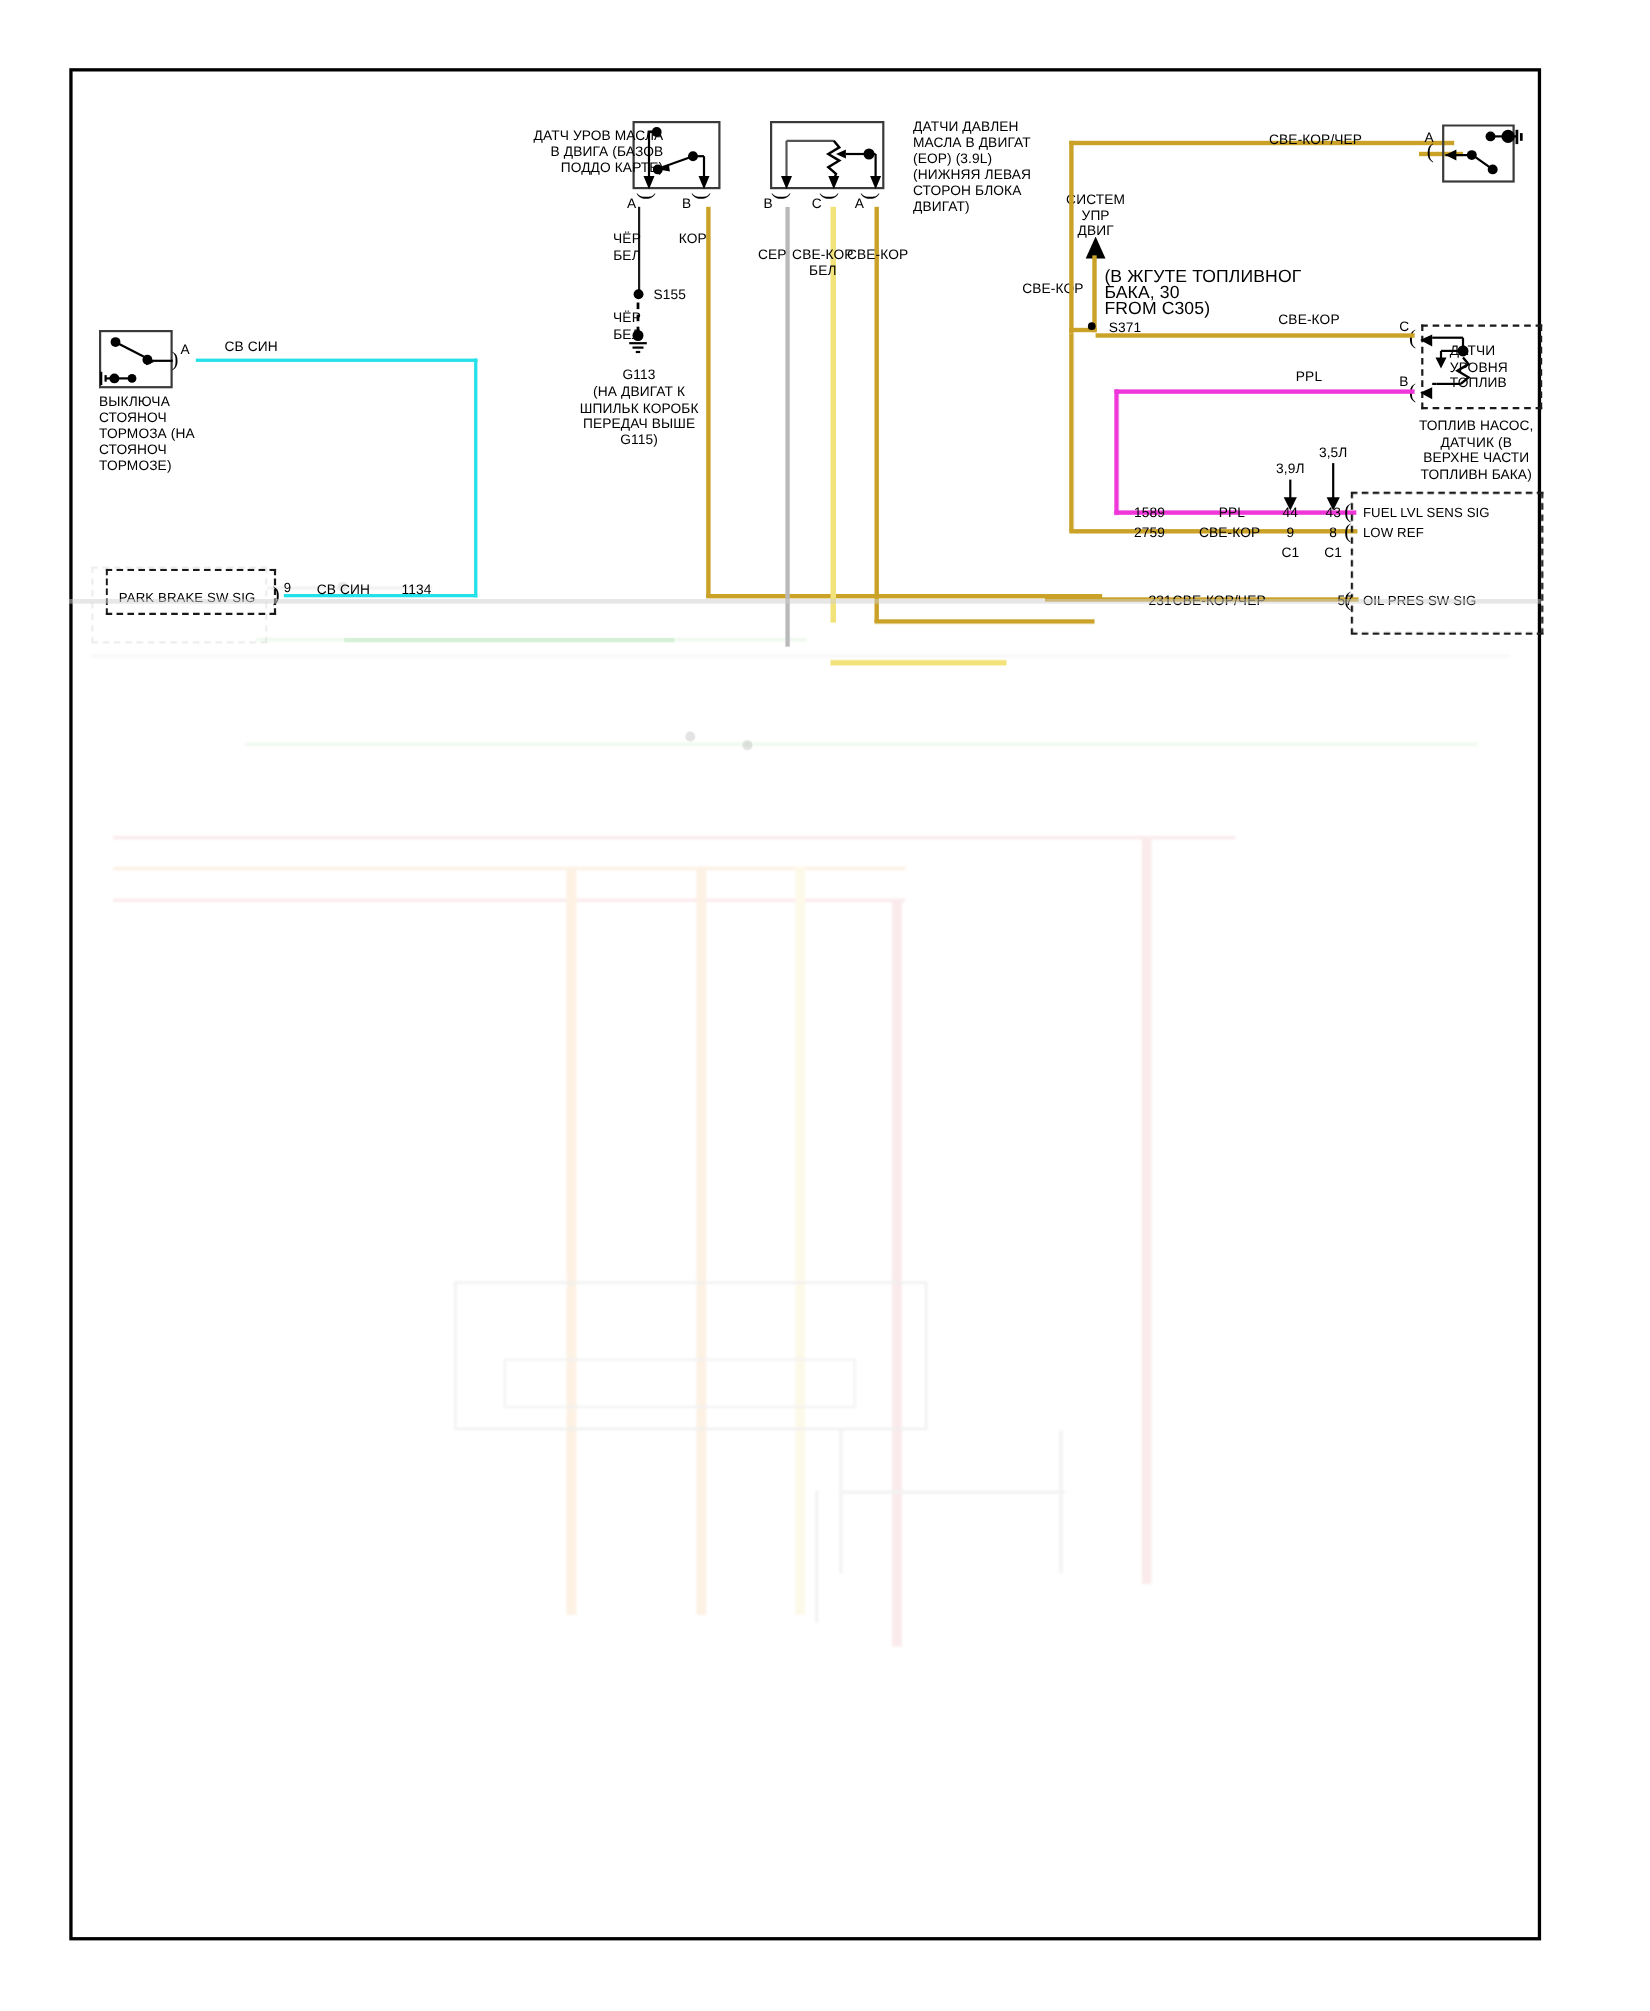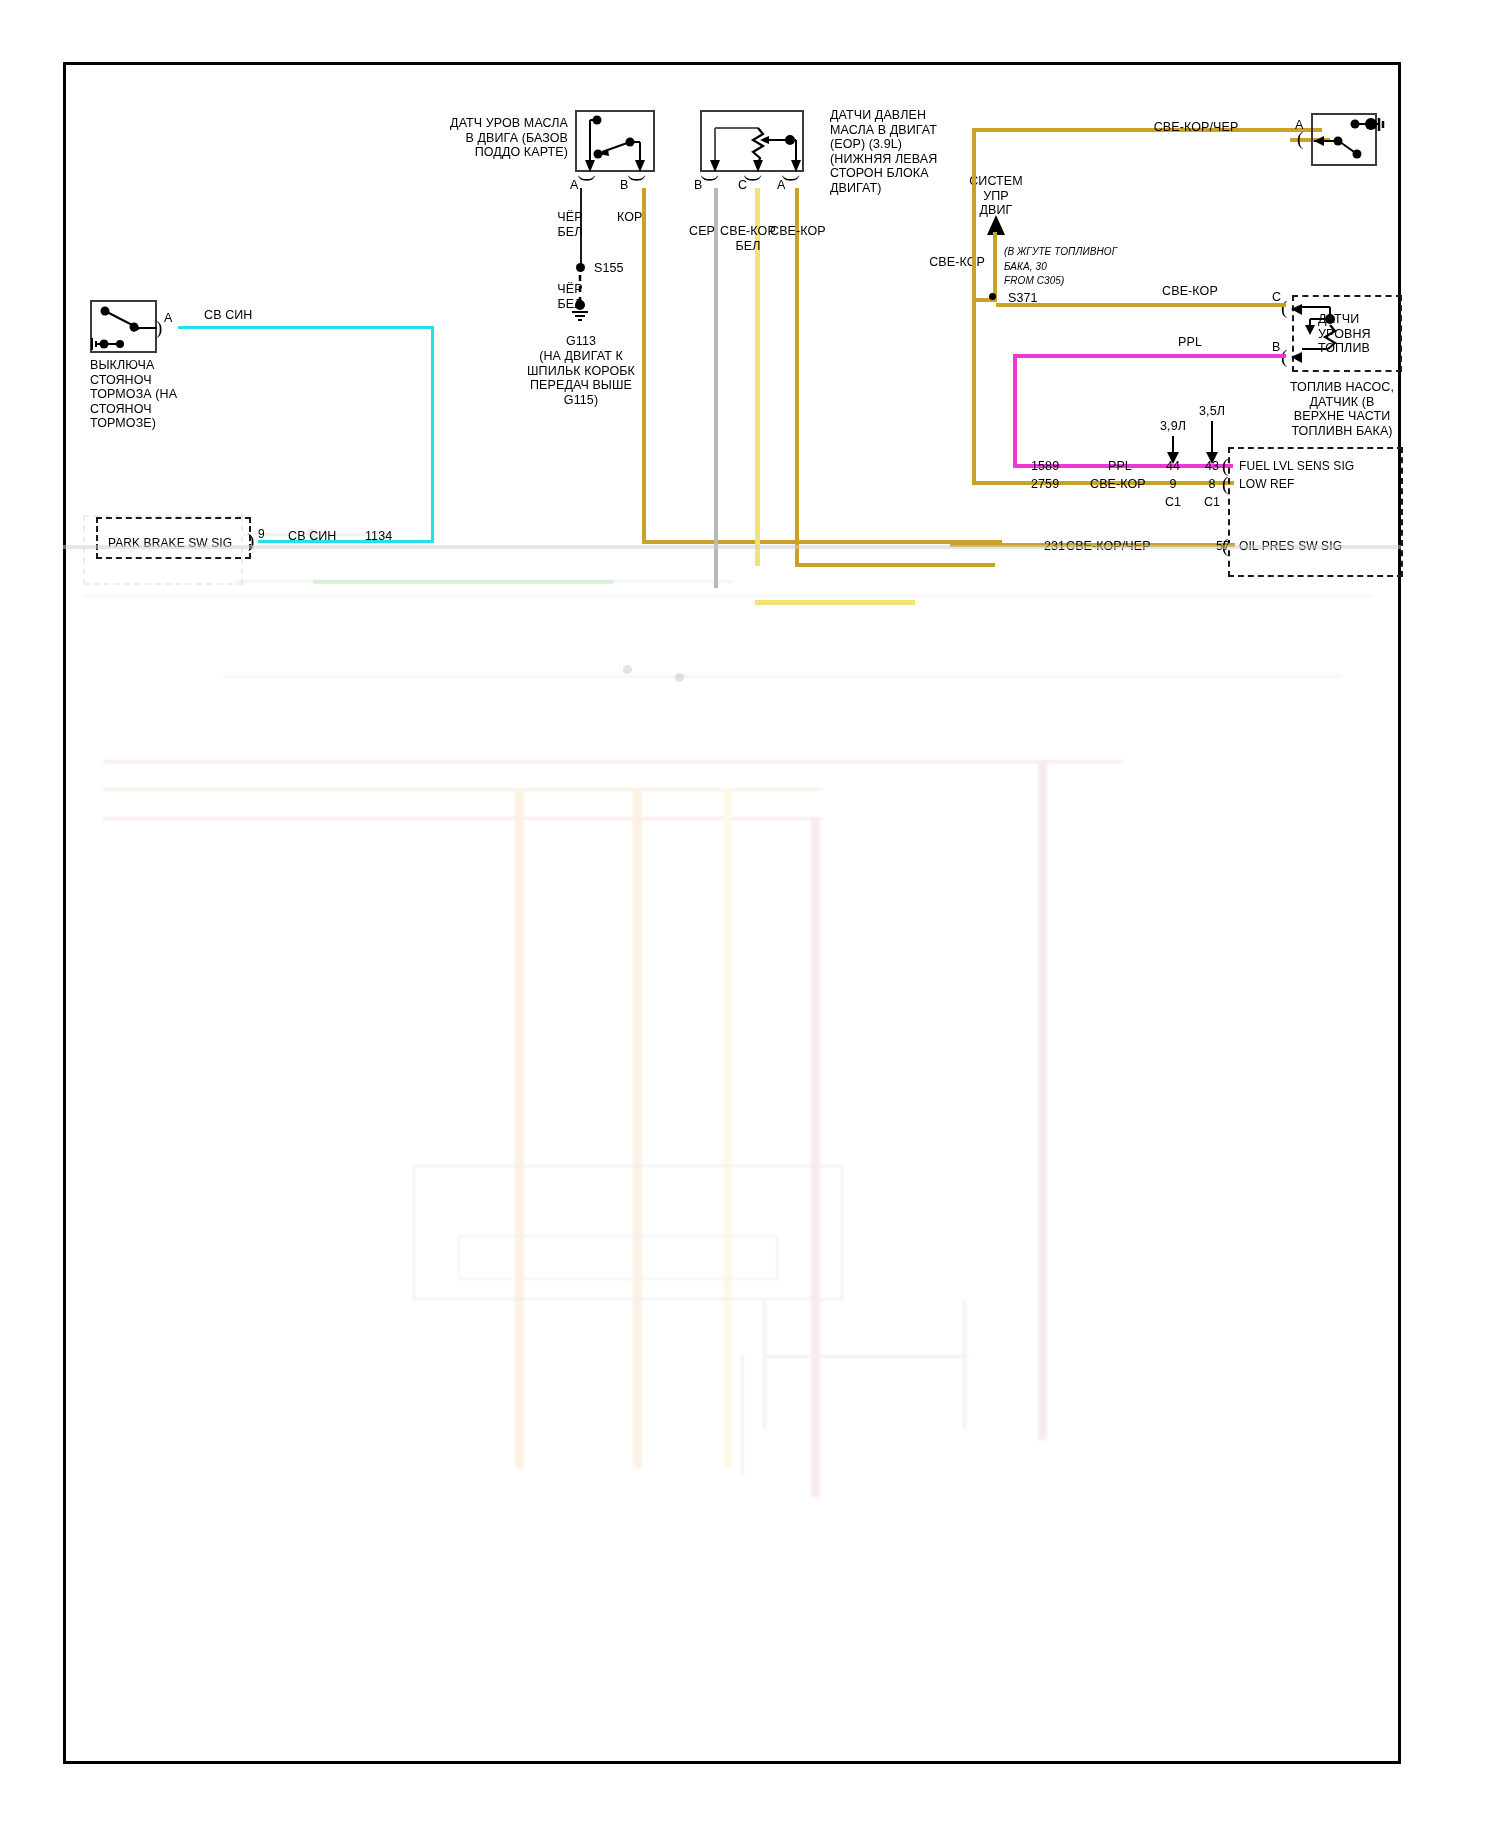--- a/index.html
+++ b/index.html
@@ -122,21 +122,21 @@
     <line x1="15" y1="10" x2="22" y2="10" stroke="#000" stroke-width="2"></line>
     <circle cx="23" cy="44" r="4.5" fill="#000"></circle>
     <circle cx="55" cy="32" r="4.5" fill="#000"></circle>
     <line x1="27" y1="42" x2="55" y2="32" stroke="#000" stroke-width="2"></line>
     <polygon points="24,44 33,39 34,46" fill="#000"></polygon>
     <line x1="59" y1="32" x2="65" y2="32" stroke="#000" stroke-width="2"></line>
     <line x1="65" y1="32" x2="65" y2="56" stroke="#000" stroke-width="2"></line>
     <polygon points="15,62 10,50 20,50" fill="#000"></polygon>
     <polygon points="65,62 60,50 70,50" fill="#000"></polygon>
   </svg>
-  <div class="t" style="left:433px;top:116px;width:135px;text-align:right;white-space:pre-line;">ДАТЧ УРОВ МАСЛА
+  <div class="t" style="left:468px;top:116px;width:135px;text-align:right;white-space:pre-line;">ДАТЧ УРОВ МАСЛА
 В ДВИГА (БАЗОВ
 ПОДДО КАРТЕ)</div>
   <div class="brk" style="left:585px;top:169px;transform:rotate(90deg);">)</div>
   <div class="brk" style="left:635px;top:169px;transform:rotate(90deg);">)</div>
   <div class="t" style="left:570px;top:178px;">A</div>
   <div class="t" style="left:620px;top:178px;">B</div>
 
   <div class="w wv black" style="left:580px;top:188px;width:2px;height:80px;"></div>
   <div class="t c" style="left:570px;top:210px;white-space:pre-line;text-align:center;">ЧЁР
 БЕЛ</div>
@@ -204,21 +204,21 @@
   <div class="w wh yellowl" style="left:755px;top:600px;width:160px;height:5px;"></div>
 
   <div class="t c" style="left:996px;top:174px;text-align:center;white-space:pre-line;">СИСТЕМ
 УПР
 ДВИГ</div>
   <svg style="position:absolute;left:984px;top:215px;" width="26" height="26">
     <polygon points="12,0 3,20 21,20" fill="#000"></polygon>
   </svg>
   <div class="w wv gold" style="left:993px;top:232px;width:4px;height:70px;"></div>
   <div class="w wh gold" style="left:972px;top:298px;width:25px;height:4px;"></div>
-  <div class="t" style="left:1004px;top:245px;width:180px;white-space:pre-line;font-size:10px;font-style:italic;">(В ЖГУТЕ ТОПЛИВНОГ
+  <div class="t" style="left:1004px;top:245px;width:180px;white-space:pre-line;font-size:16px;">(В ЖГУТЕ ТОПЛИВНОГ
 БАКА, 30
 FROM C305)</div>
   <div class="dot sm2" style="left:989px;top:293px;"></div>
   <div class="t" style="left:1008px;top:291px;">S371</div>
   <div class="t r" style="left:985px;top:255px;">СВЕ-КОР</div>
 
   <div class="w wv gold" style="left:972px;top:128px;width:4px;height:175px;"></div>
   <div class="w wh gold" style="left:972px;top:128px;width:350px;height:4px;"></div>
   <div class="t c" style="left:1196px;top:122px;text-align:center;top:120px;">СВЕ-КОР/ЧЕР</div>
 

